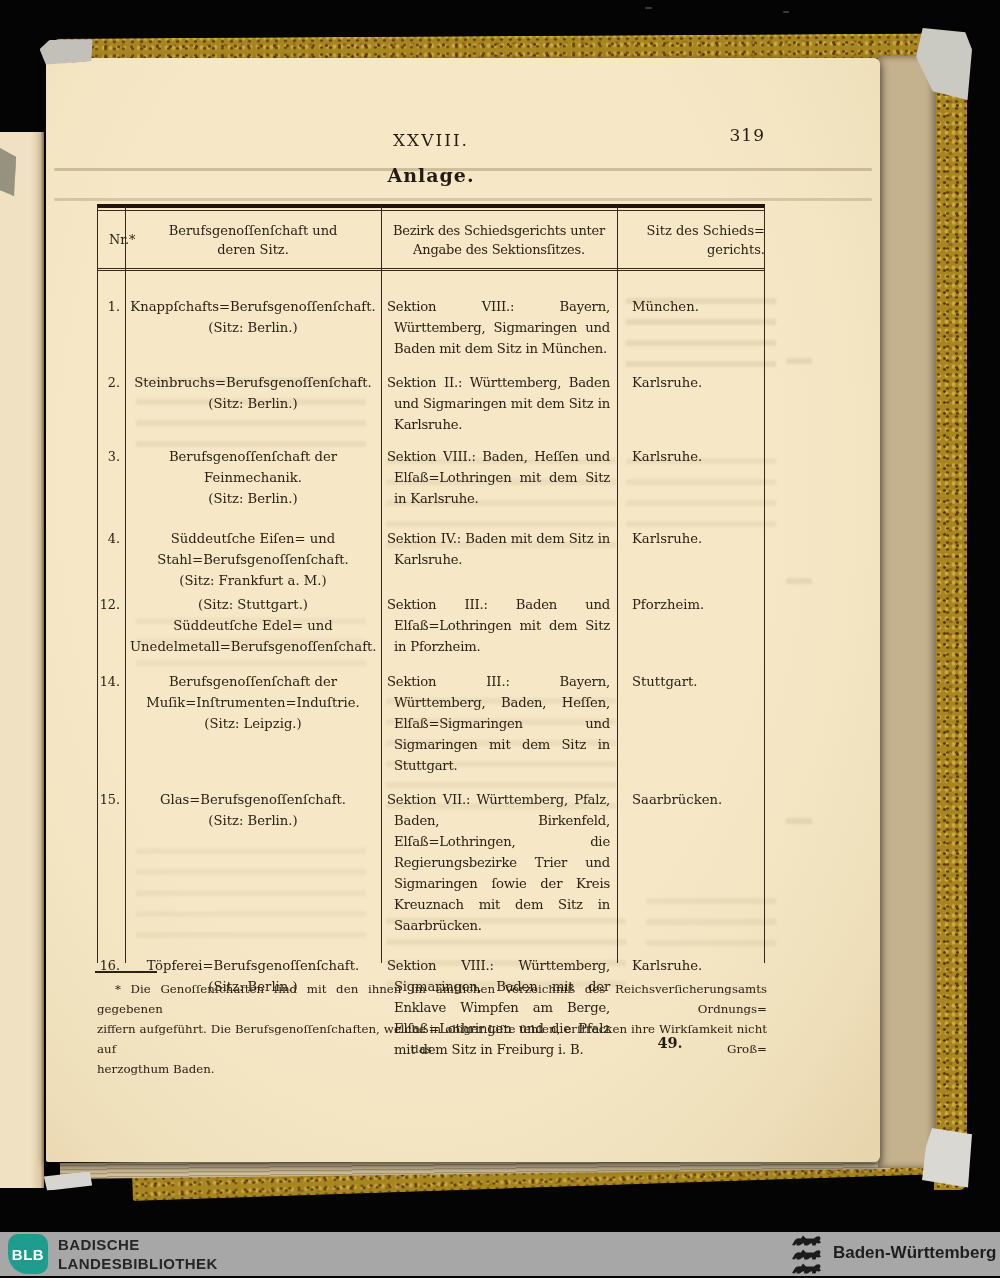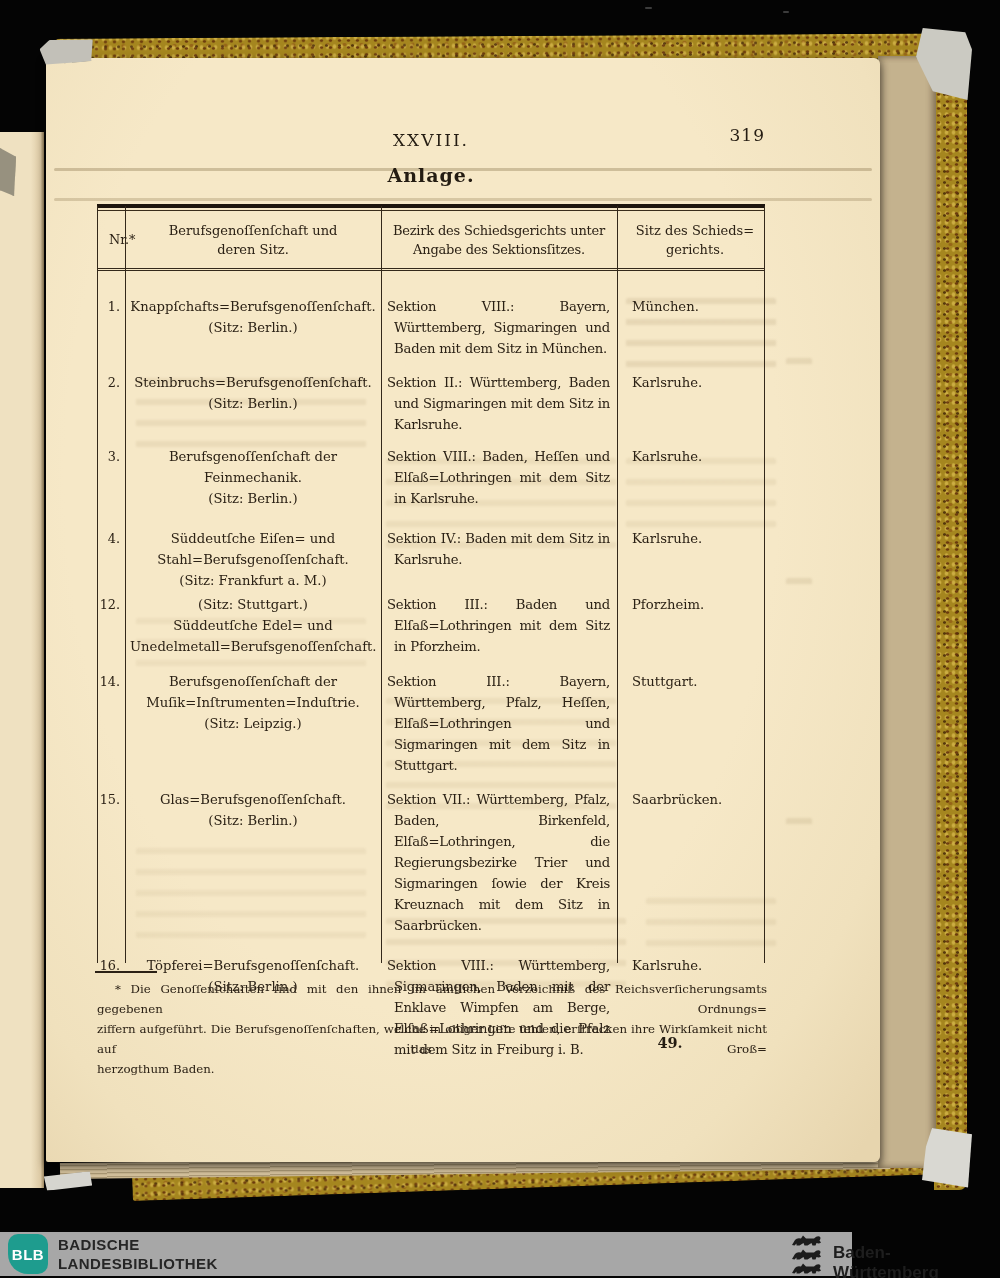--- a/index.html
+++ b/index.html
@@ -71,21 +71,21 @@
 
   #fn-rule{position:absolute;left:49px;top:913px;width:62px;height:2px;background:#2b2115;}
   #footnote{position:absolute;left:51px;top:921px;width:670px;font-size:11.8px;line-height:20px;color:#2b2115;}
   #footnote .fl{text-align:justify;text-align-last:justify;}
   #footnote .fl:first-child{text-indent:18px;}
   #footnote .fl:last-child{text-align-last:left;}
   #sheet-no{position:absolute;left:594px;top:976px;width:60px;text-align:center;
     font-size:14.5px;font-weight:bold;color:#241c12;}
 
   
-  #footer{position:absolute;left:0;top:1232px;width:852px;height:44px;background:#a7a7a7;z-index:6;
+  #footer{position:absolute;left:0;top:1232px;width:1000px;height:44px;background:#a7a7a7;z-index:6;
     display:flex;align-items:center;font-family:"Liberation Sans",sans-serif;}
   #blb-logo{position:absolute;left:8px;top:2px;width:40px;height:40px;background:#1e9c8e;
     border-radius:10px 10px 10px 20px;display:flex;align-items:center;justify-content:center;
     color:#fff;font-weight:bold;font-size:15px;letter-spacing:.5px;}
   #lib-name{position:absolute;left:58px;top:3px;font-weight:bold;font-size:15px;line-height:19px;
     color:#262626;letter-spacing:.4px;}
   #arms{position:absolute;left:790px;top:2px;width:34px;height:40px;}
   #state-name{position:absolute;left:833px;top:11px;font-size:17px;font-weight:600;color:#1e1e1e;}
 </style>
 </head>
@@ -141,21 +141,21 @@
       <div id="thead">
         <div class="c1 hc" style="text-align:center;padding-right:0;padding-left:12px;">Nr.*</div>
         <div class="c2 hc">
           <div>Berufsgenoſſenſchaft und</div>
           <div>deren Sitz.</div>
         </div>
         <div class="c3 hc" style="text-align:center;text-indent:0;padding-left:7px;">
           <div>Bezirk des Schiedsgerichts unter</div>
           <div>Angabe des Sektionsſitzes.</div>
         </div>
-        <div class="c4 hc" style="text-align:center;padding-left:8px;">
+        <div class="c4 hc" style="text-align:right;padding-left:8px;">
           <div>Sitz des Schieds=</div>
           <div>gerichts.</div>
         </div>
       </div>
 
       <div id="tbody">
         <div class="trow">
           <div class="c1">1.</div>
           <div class="c2">
             <div>Knappſchafts=Berufsgenoſſenſchaft.</div>
@@ -199,21 +199,21 @@
           </div>
           <div class="c3">Sektion III.: Baden und Elſaß=Lothringen mit dem Sitz in Pforzheim.</div>
           <div class="c4">Pforzheim.</div>
         </div>
         <div class="trow">
           <div class="c1">14.</div>
           <div class="c2">
             <div>Berufsgenoſſenſchaft der Muſik=Inſtrumenten=Induſtrie.</div>
             <div>(Sitz: Leipzig.)</div>
           </div>
-          <div class="c3">Sektion III.: Bayern, Württemberg, Pfalz, Heſſen, Elſaß=Lothringen und Sigmaringen mit dem Sitz in Stuttgart.</div>
+          <div class="c3">Sektion III.: Bayern, Württemberg, Baden, Heſſen, Elſaß=Sigmaringen und Sigmaringen mit dem Sitz in Stuttgart.</div>
           <div class="c4">Stuttgart.</div>
         </div>
         <div class="trow">
           <div class="c1">15.</div>
           <div class="c2">
             <div>Glas=Berufsgenoſſenſchaft.</div>
             <div>(Sitz: Berlin.)</div>
           </div>
           <div class="c3">Sektion VII.: Württemberg, Pfalz, Baden, Birkenfeld, Elſaß=Lothringen, die Regierungsbezirke Trier und Sigmaringen ſowie der Kreis Kreuznach mit dem Sitz in Saarbrücken.</div>
           <div class="c4">Saarbrücken.</div>

